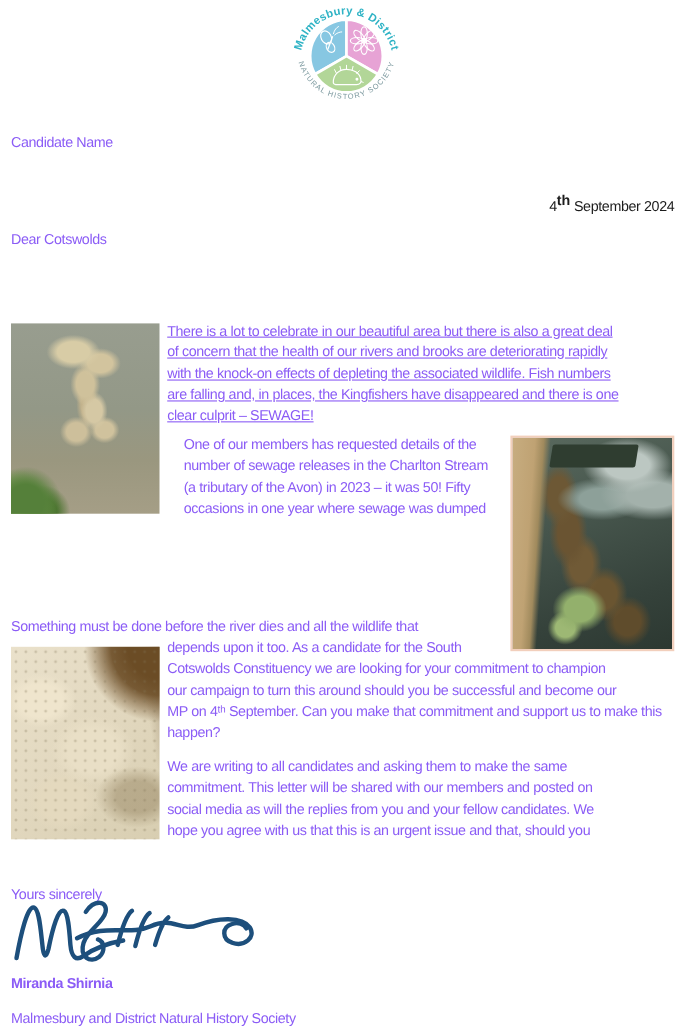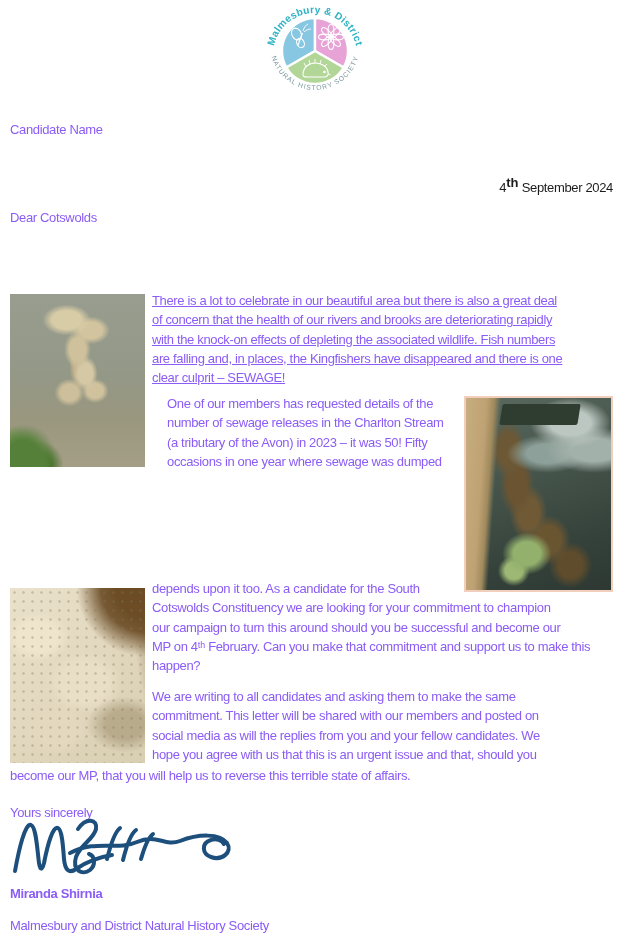--- a/index.html
+++ b/index.html
@@ -144,35 +144,35 @@
   <div class="txt" style="left:152px;top:394px;width:310px;margin-left:15px;">One of our members has requested details of the
 number of sewage releases in the Charlton Stream
 (a tributary of the Avon) in 2023 – it was 50! Fifty
 occasions in one year where sewage was dumped</div>
 
   <div class="photo" id="photo-river-bank" title="View down onto dark river water with brown algae along a stone wall and cloud reflections">
     <div id="bridge-shadow"></div>
   </div>
 
 
+  <div class="txt" style="left:10px;top:560px;width:452px;">Something must be done before the river dies and all the wildlife that</div>
 
   <div class="txt" style="left:152px;top:579px;width:472px;">depends upon it too. As a candidate for the South
 Cotswolds Constituency we are looking for your commitment to champion
 our campaign to turn this around should you be successful and become our
-MP on 4ᵗʰ February. Can you make that commitment and support us to make this
+MP on 4ᵗʰ September. Can you make that commitment and support us to make this
 happen?</div>
 
   <div class="photo" id="photo-sewage-foam" title="Thick cream-coloured sewage foam floating on brown river water"></div>
 
   <div class="txt" style="left:152px;top:687px;width:472px;">We are writing to all candidates and asking them to make the same
 commitment. This letter will be shared with our members and posted on
 social media as will the replies from you and your fellow candidates. We
 hope you agree with us that this is an urgent issue and that, should you</div>
 
-  <div class="txt" style="left:10px;top:766px;width:610px;">become our MP, that you will help us to reverse this terrible state of affairs.</div>
 
   <div class="txt" style="left:10px;top:803px;">Yours sincerely</div>
 
   <svg id="signature-svg" viewBox="0 0 225 66" xmlns="http://www.w3.org/2000/svg" fill="none" stroke-linecap="round" stroke-linejoin="round">
     <path stroke-width="4" d="M3,58 C7,36 13,10 19,12 C24,14 25,34 27,50 C28,57 30,58 32,50 C36,30 41,13 46,15 C50,17 51,32 52,46 C53,57 57,61 64,56 C74,49 88,44 100,42" stroke="#1d4f7c"></path>
     <path stroke-width="4" d="M66,16 C74,4 86,6 84,16 C82,26 68,32 64,44 C60,57 70,63 78,57 C84,52 83,43 77,41" stroke="#1d4f7c"></path>
     <path stroke-width="4" d="M95,46 C99,30 104,18 108,15 M111,47 C115,31 120,20 124,17 M129,46 C133,32 137,24 141,21 M58,40 C85,26 105,38 125,29 C145,20 152,34 168,28 C186,21 208,20 215,30 C221,39 210,48 199,44 C190,41 189,30 199,27 C204,25 210,27 212,31" stroke="#1d4f7c"></path>
   </svg>
 
   <div class="txt bold" style="left:10px;top:884px;">Miranda Shirnia</div>

